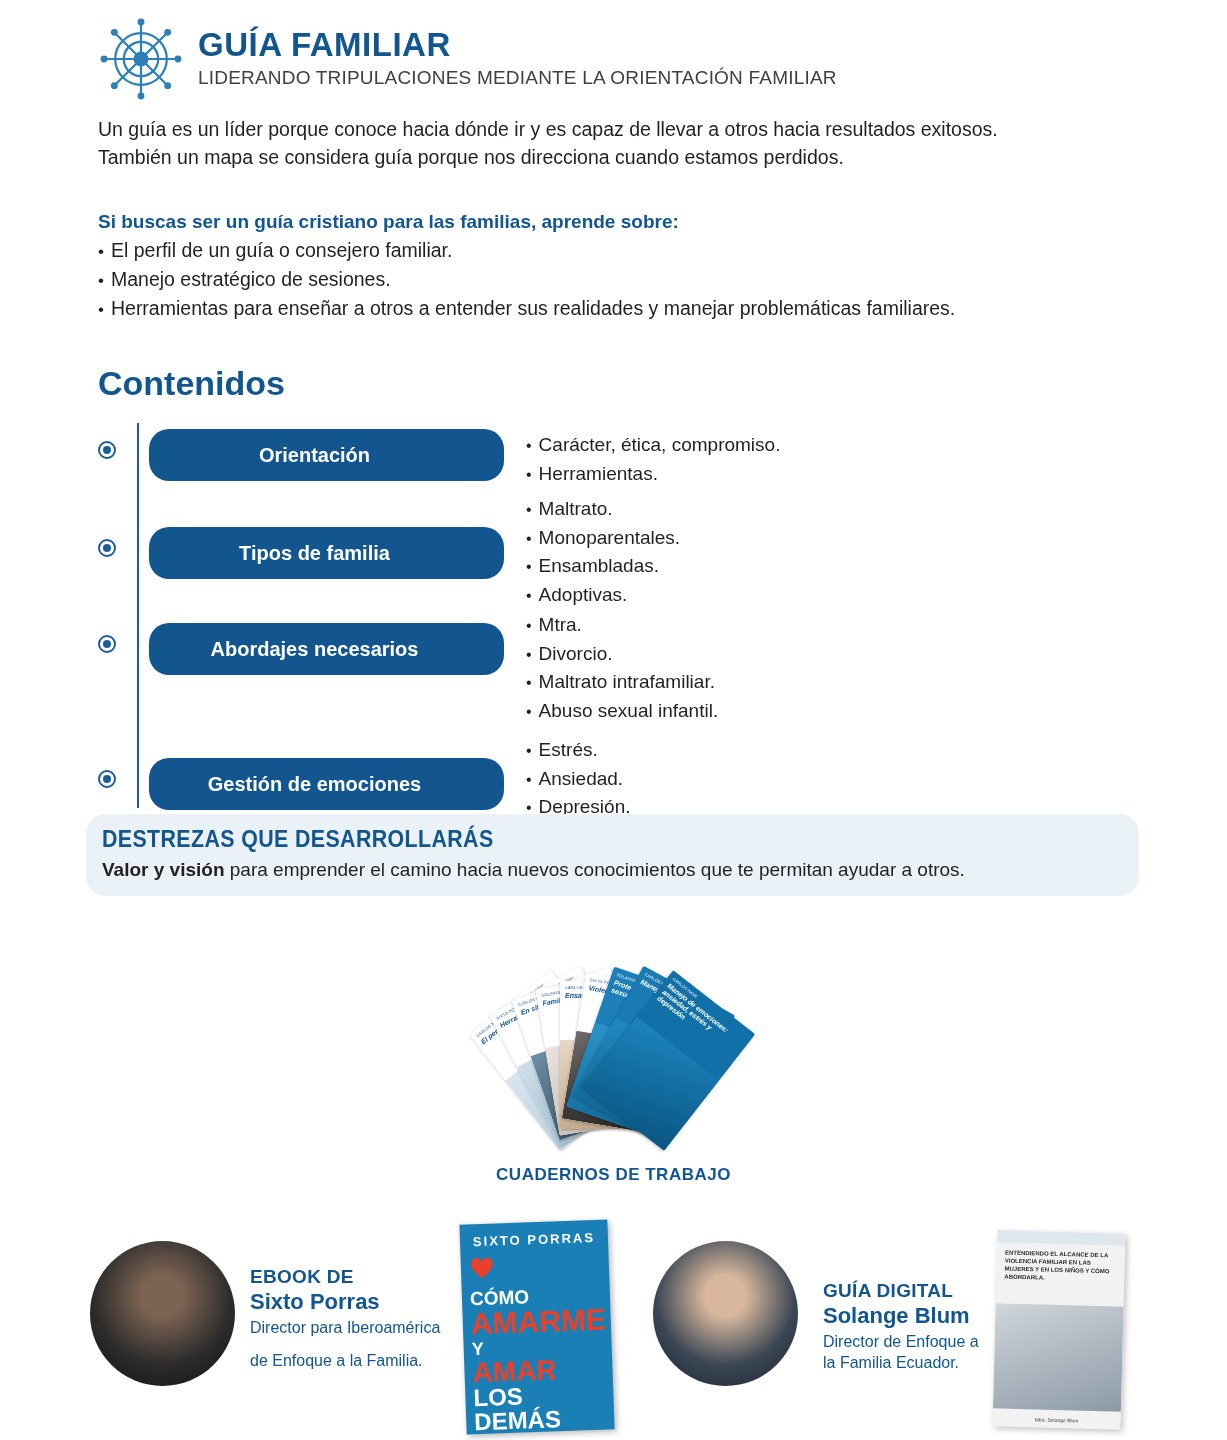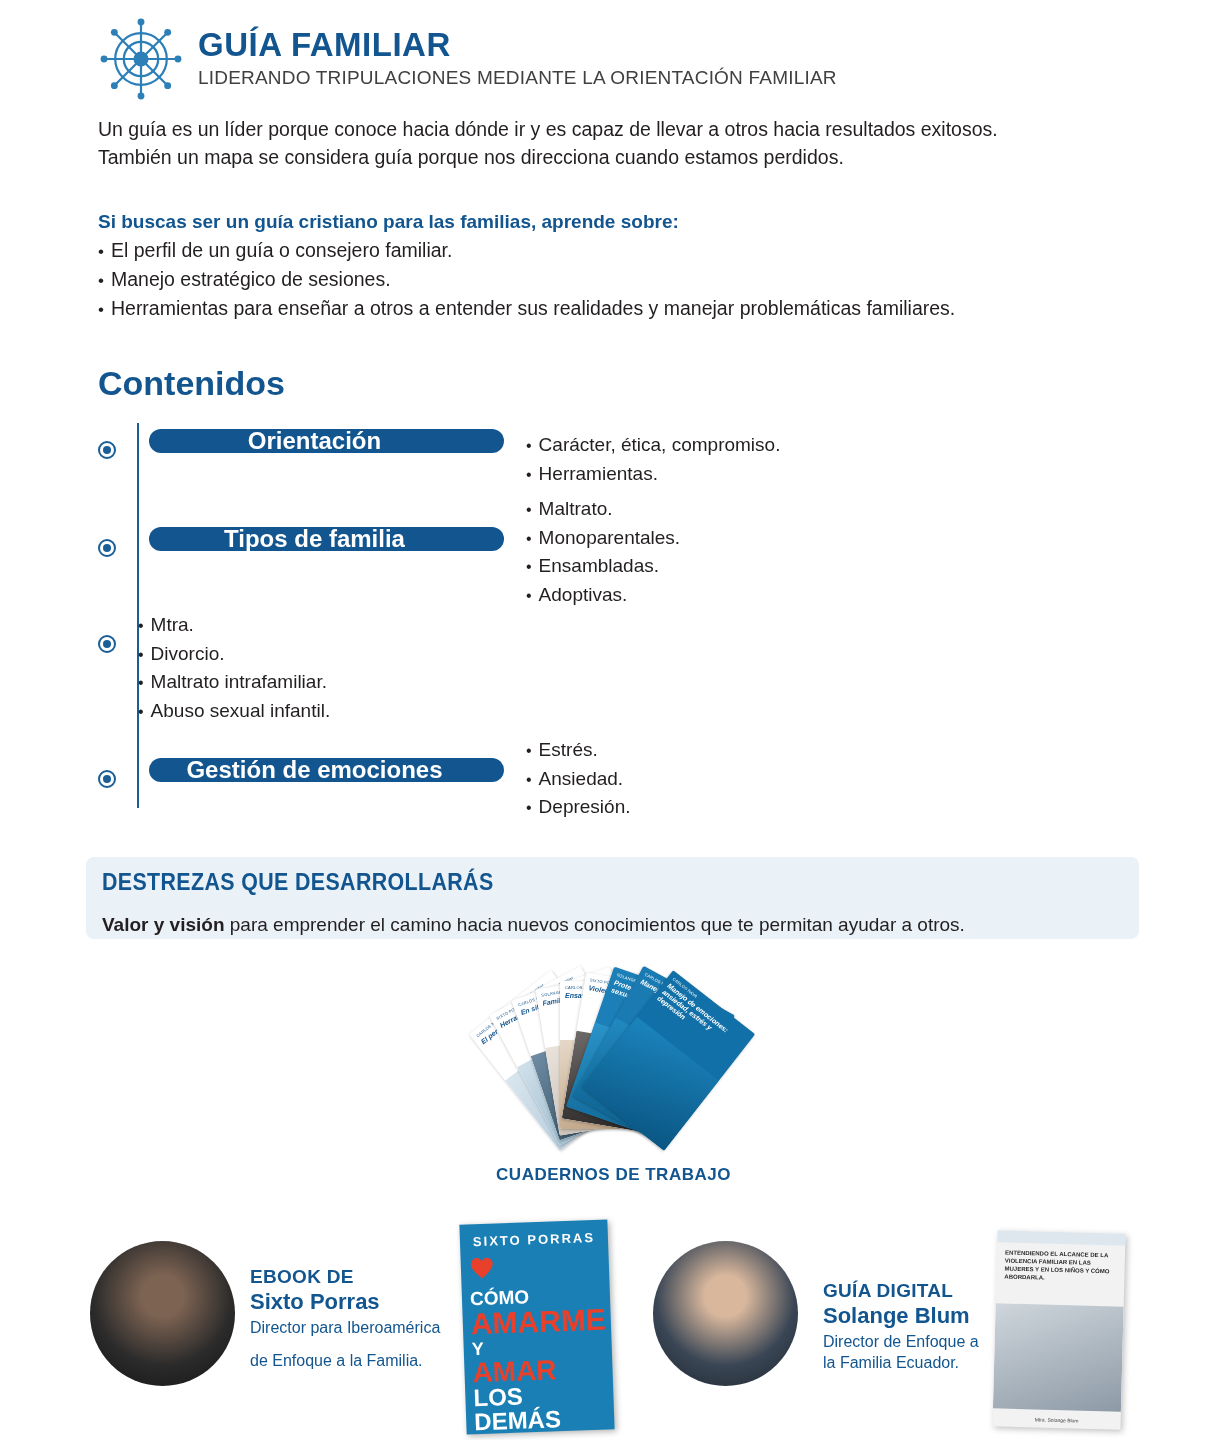--- a/index.html
+++ b/index.html
@@ -94,63 +94,63 @@
     flex: 0 0 18px;
     margin-top: 12px;
   }
   .tl-dot::after {
     content: "";
     width: 8px; height: 8px; border-radius: 50%;
     background: #1b5e96;
   }
   .pill {
     width: 355px;
-    height: 24px;
+    height: 52px;
     margin-left: 33px;
     border-radius: 20px;
     background: #12558f;
     color: #ffffff;
-    font-size: 24px;
+    font-size: 20px;
     font-weight: bold;
     display: flex;
     align-items: center;
     justify-content: center;
     padding-right: 24px;
   }
   .tl-items { margin-left: 22px; padding-top: 2px; }
   .tl-items li {
     list-style: none;
     font-size: 19px;
     line-height: 1.5;
     color: #231f20;
   }
   .tl-items li::before { content: "\2022"; margin-right: 7px; font-size: 16px; }
 
   
   .destrezas {
     position: absolute;
     left: 86px;
-    top: 857px;
+    top: 814px;
     width: 1053px;
     height: 82px;
     background: #eaf1f7;
-    border-radius: 8px;
+    border-radius: 20px;
     padding: 12px 10px 0 16px;
   }
   .destrezas-title {
     font-size: 23px;
     font-weight: bold;
     color: #12558f;
     letter-spacing: 0.4px;
     font-stretch: condensed;
     transform: scaleX(0.93);
     transform-origin: left center;
   }
   .destrezas-text {
-    margin-top: 18px;
+    margin-top: 6px;
     font-size: 19px;
     color: #231f20;
   }
   .destrezas-text b { font-weight: bold; }
 
   
   .fan-area {
     position: absolute;
     left: 0; top: 955px;
     width: 1227px;
@@ -314,20 +314,21 @@
     <ul class="tl-items" style="margin-top:-34px;">
       <li>Maltrato.</li>
       <li>Monoparentales.</li>
       <li>Ensambladas.</li>
       <li>Adoptivas.</li>
     </ul>
   </div>
 
   <div class="tl-row" style="top:202px;">
     <div class="tl-dot"></div>
+    <div class="pill">Abordajes necesarios</div>
     <ul class="tl-items" style="margin-top:-14px;">
       <li>Mtra.</li>
       <li>Divorcio.</li>
       <li>Maltrato intrafamiliar.</li>
       <li>Abuso sexual infantil.</li>
     </ul>
   </div>
 
   <div class="tl-row" style="top:337px;">
     <div class="tl-dot"></div>

